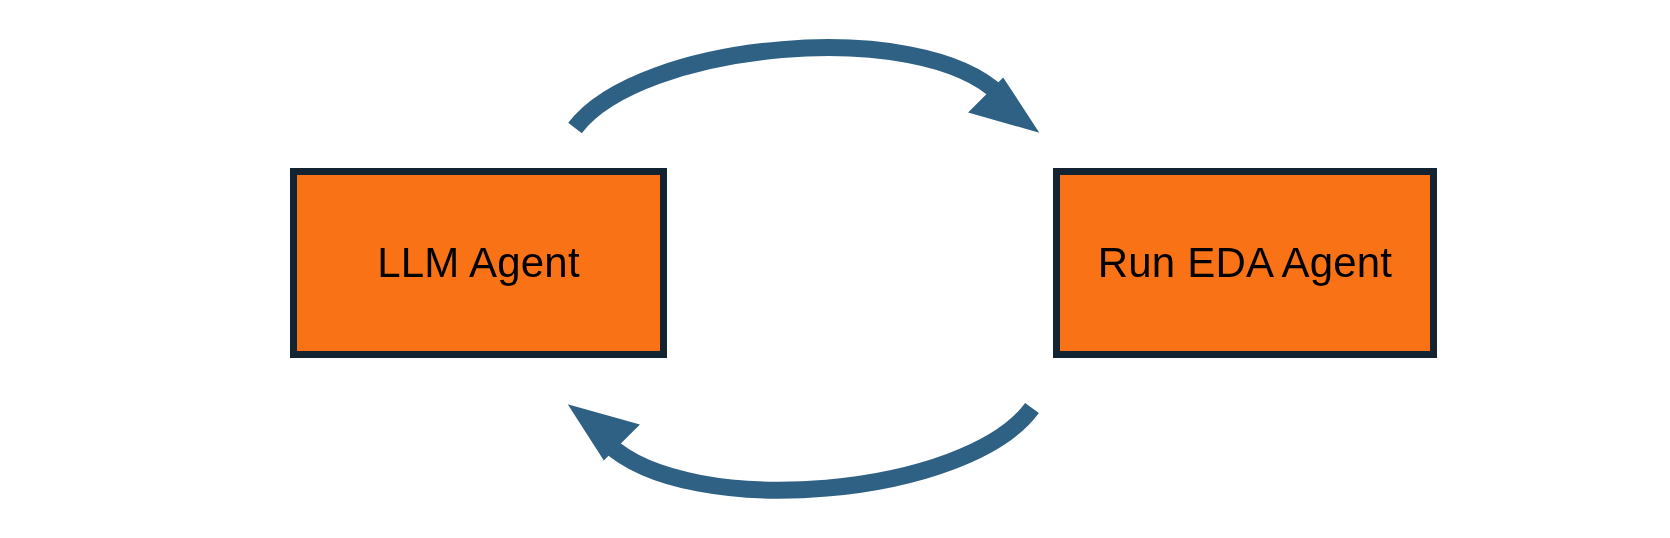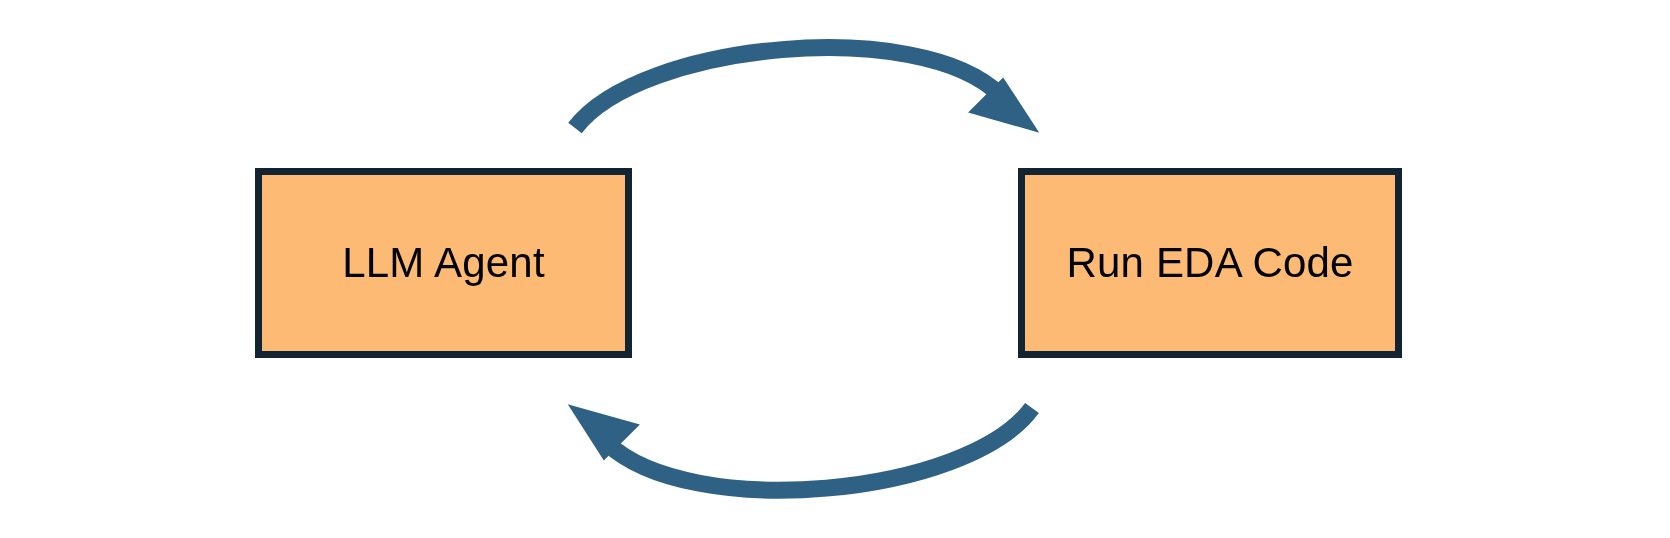--- a/index.html
+++ b/index.html
@@ -13,25 +13,26 @@
   #canvas {
     position: relative;
     width: 1670px;
     height: 538px;
     background: #ffffff;
     overflow: hidden;
   }
   .node-box {
     position: absolute;
     box-sizing: border-box;
-    background: #fdba74;
+    background: #f97316;
     border-style: solid;
     display: flex;
     align-items: center;
     justify-content: center;
+    margin-left: 35px;
   }
   .node-label {
     font-family: "Liberation Sans", sans-serif;
     font-size: 42px;
     font-weight: 400;
     color: #000000;
     letter-spacing: 0.2px;
     line-height: 1;
     white-space: nowrap;
   }
@@ -77,16 +78,16 @@
       <path d="M 570 406 L 638 425 L 604 459 Z" fill="#2e6183" stroke="#2e6183" stroke-width="2" stroke-linejoin="miter"></path>
     </g>
 
   </svg>
 
   <div class="node-box" id="node-llm-agent">
     <span class="node-label">LLM Agent</span>
   </div>
 
   <div class="node-box" id="node-run-eda-code">
-    <span class="node-label">Run EDA Code</span>
+    <span class="node-label">Run EDA Agent</span>
   </div>
 
 </div>
 
 </body></html>

